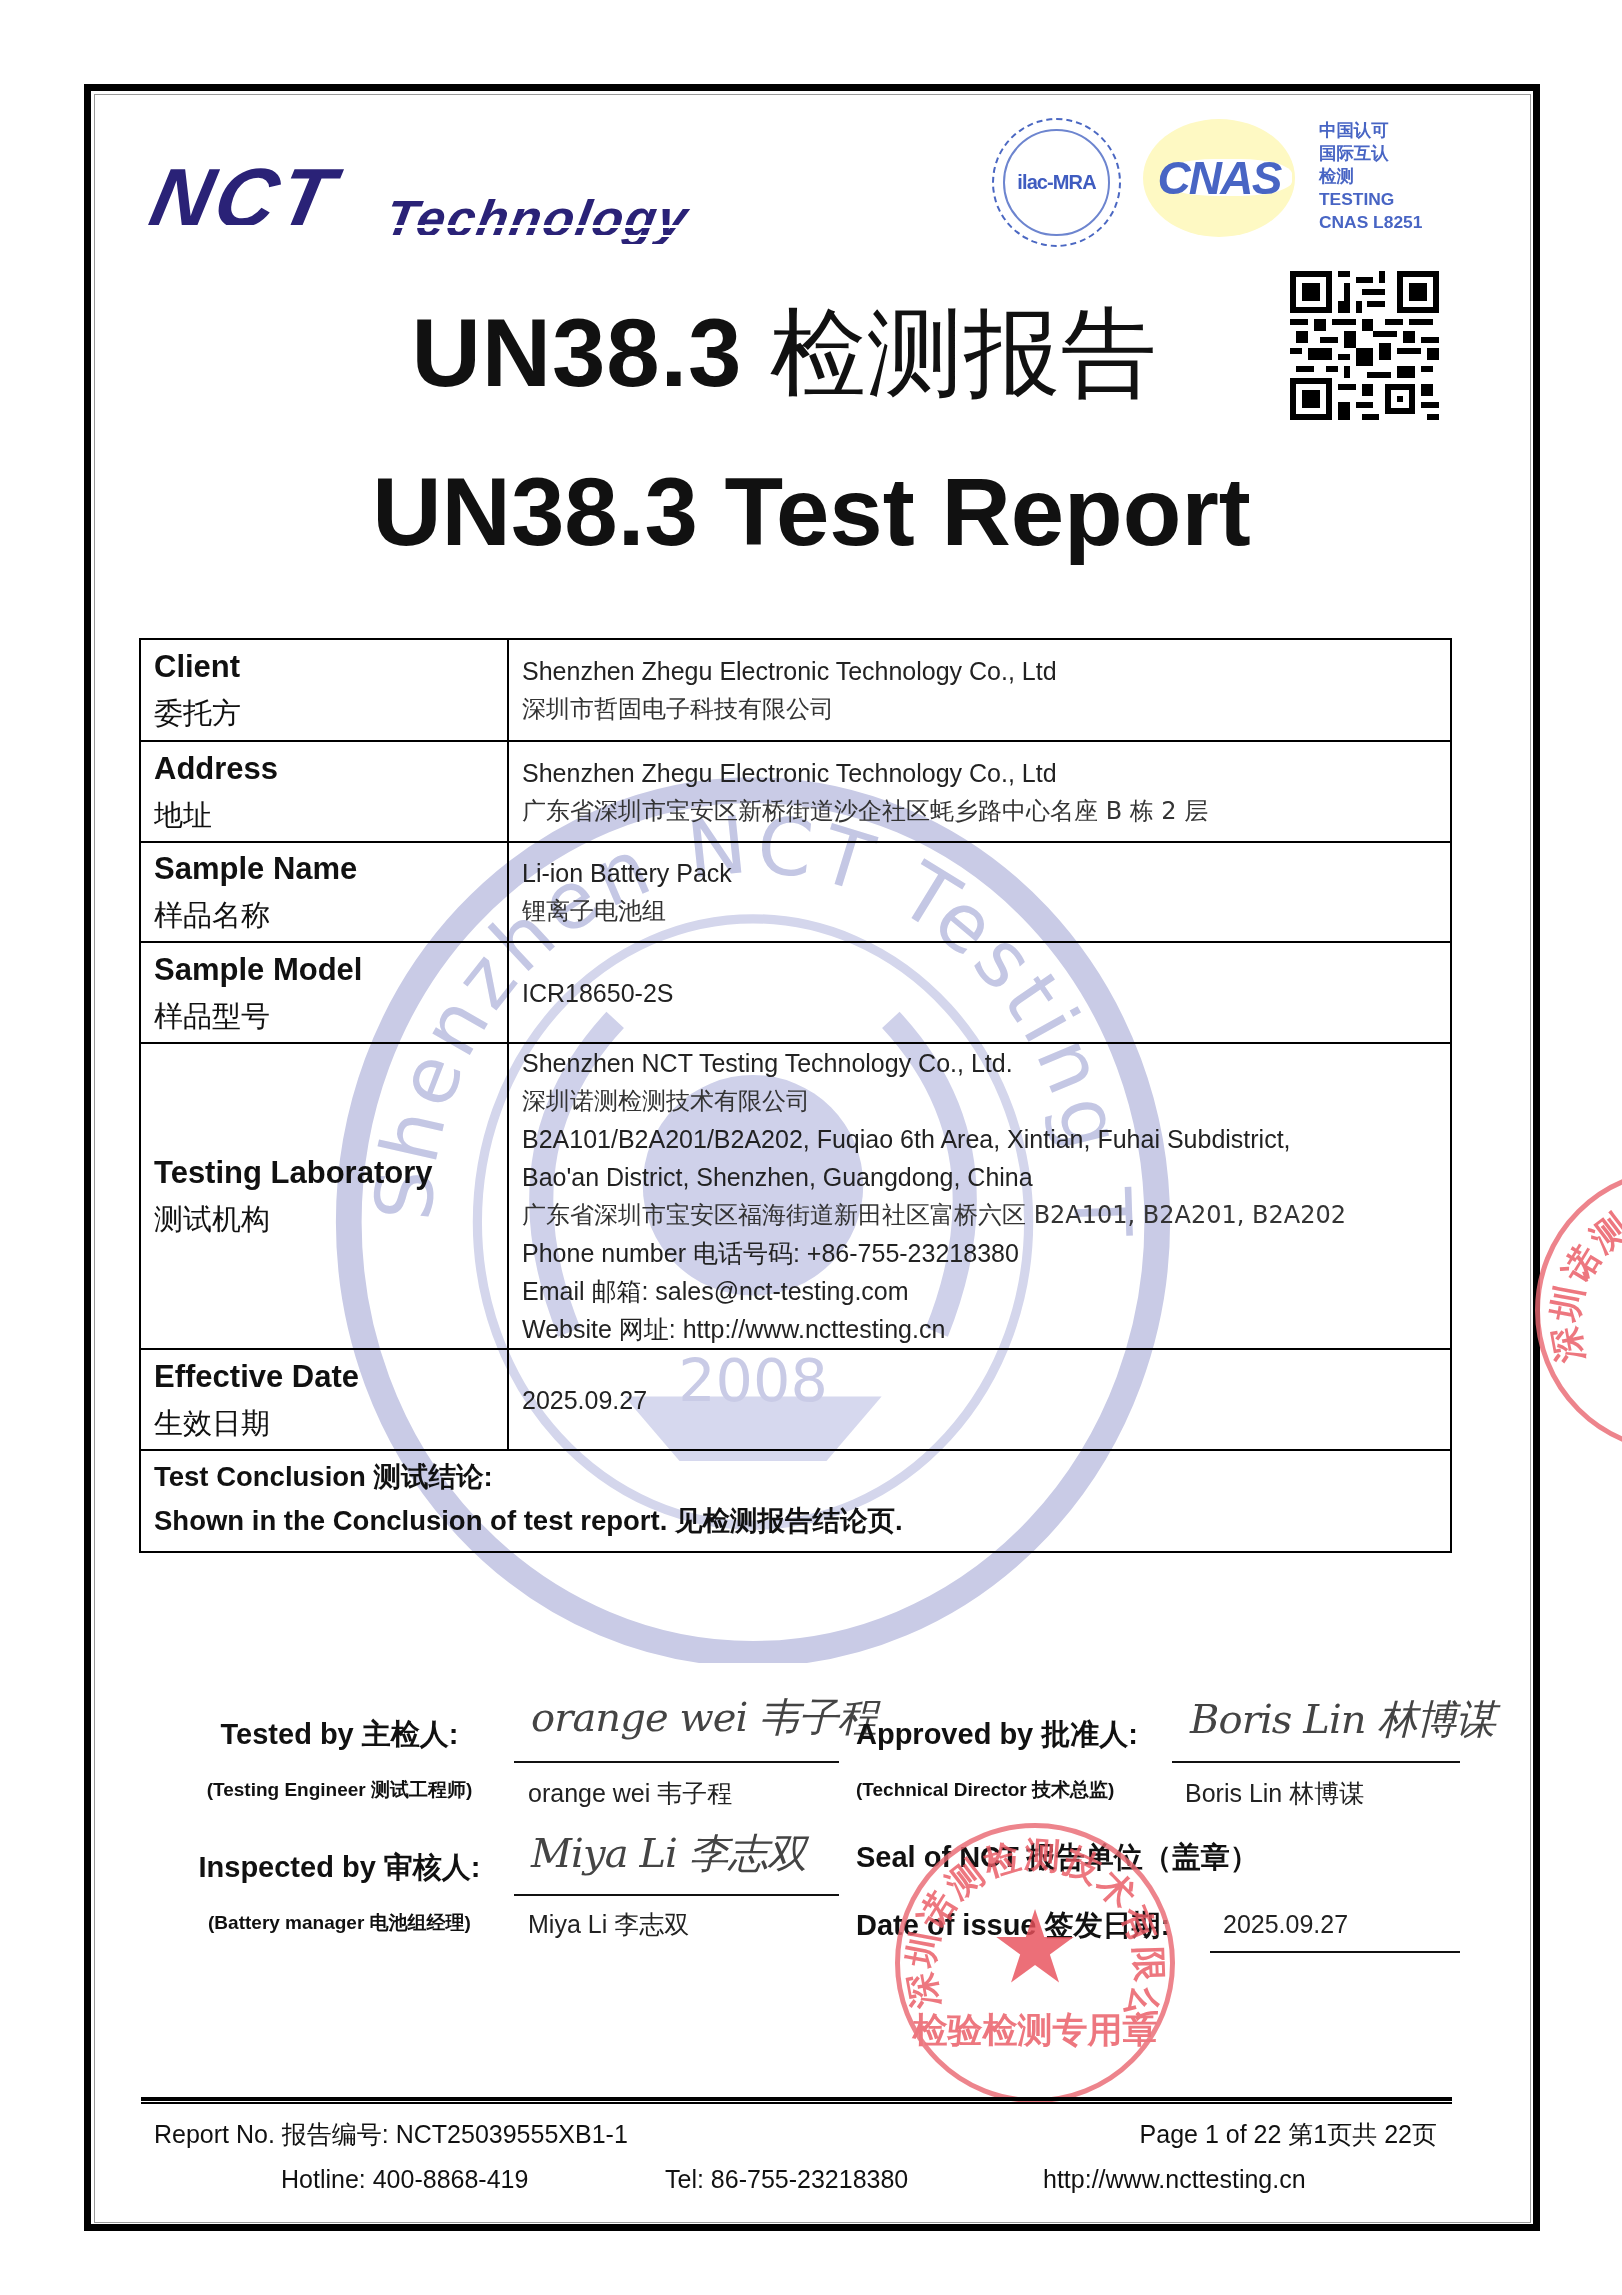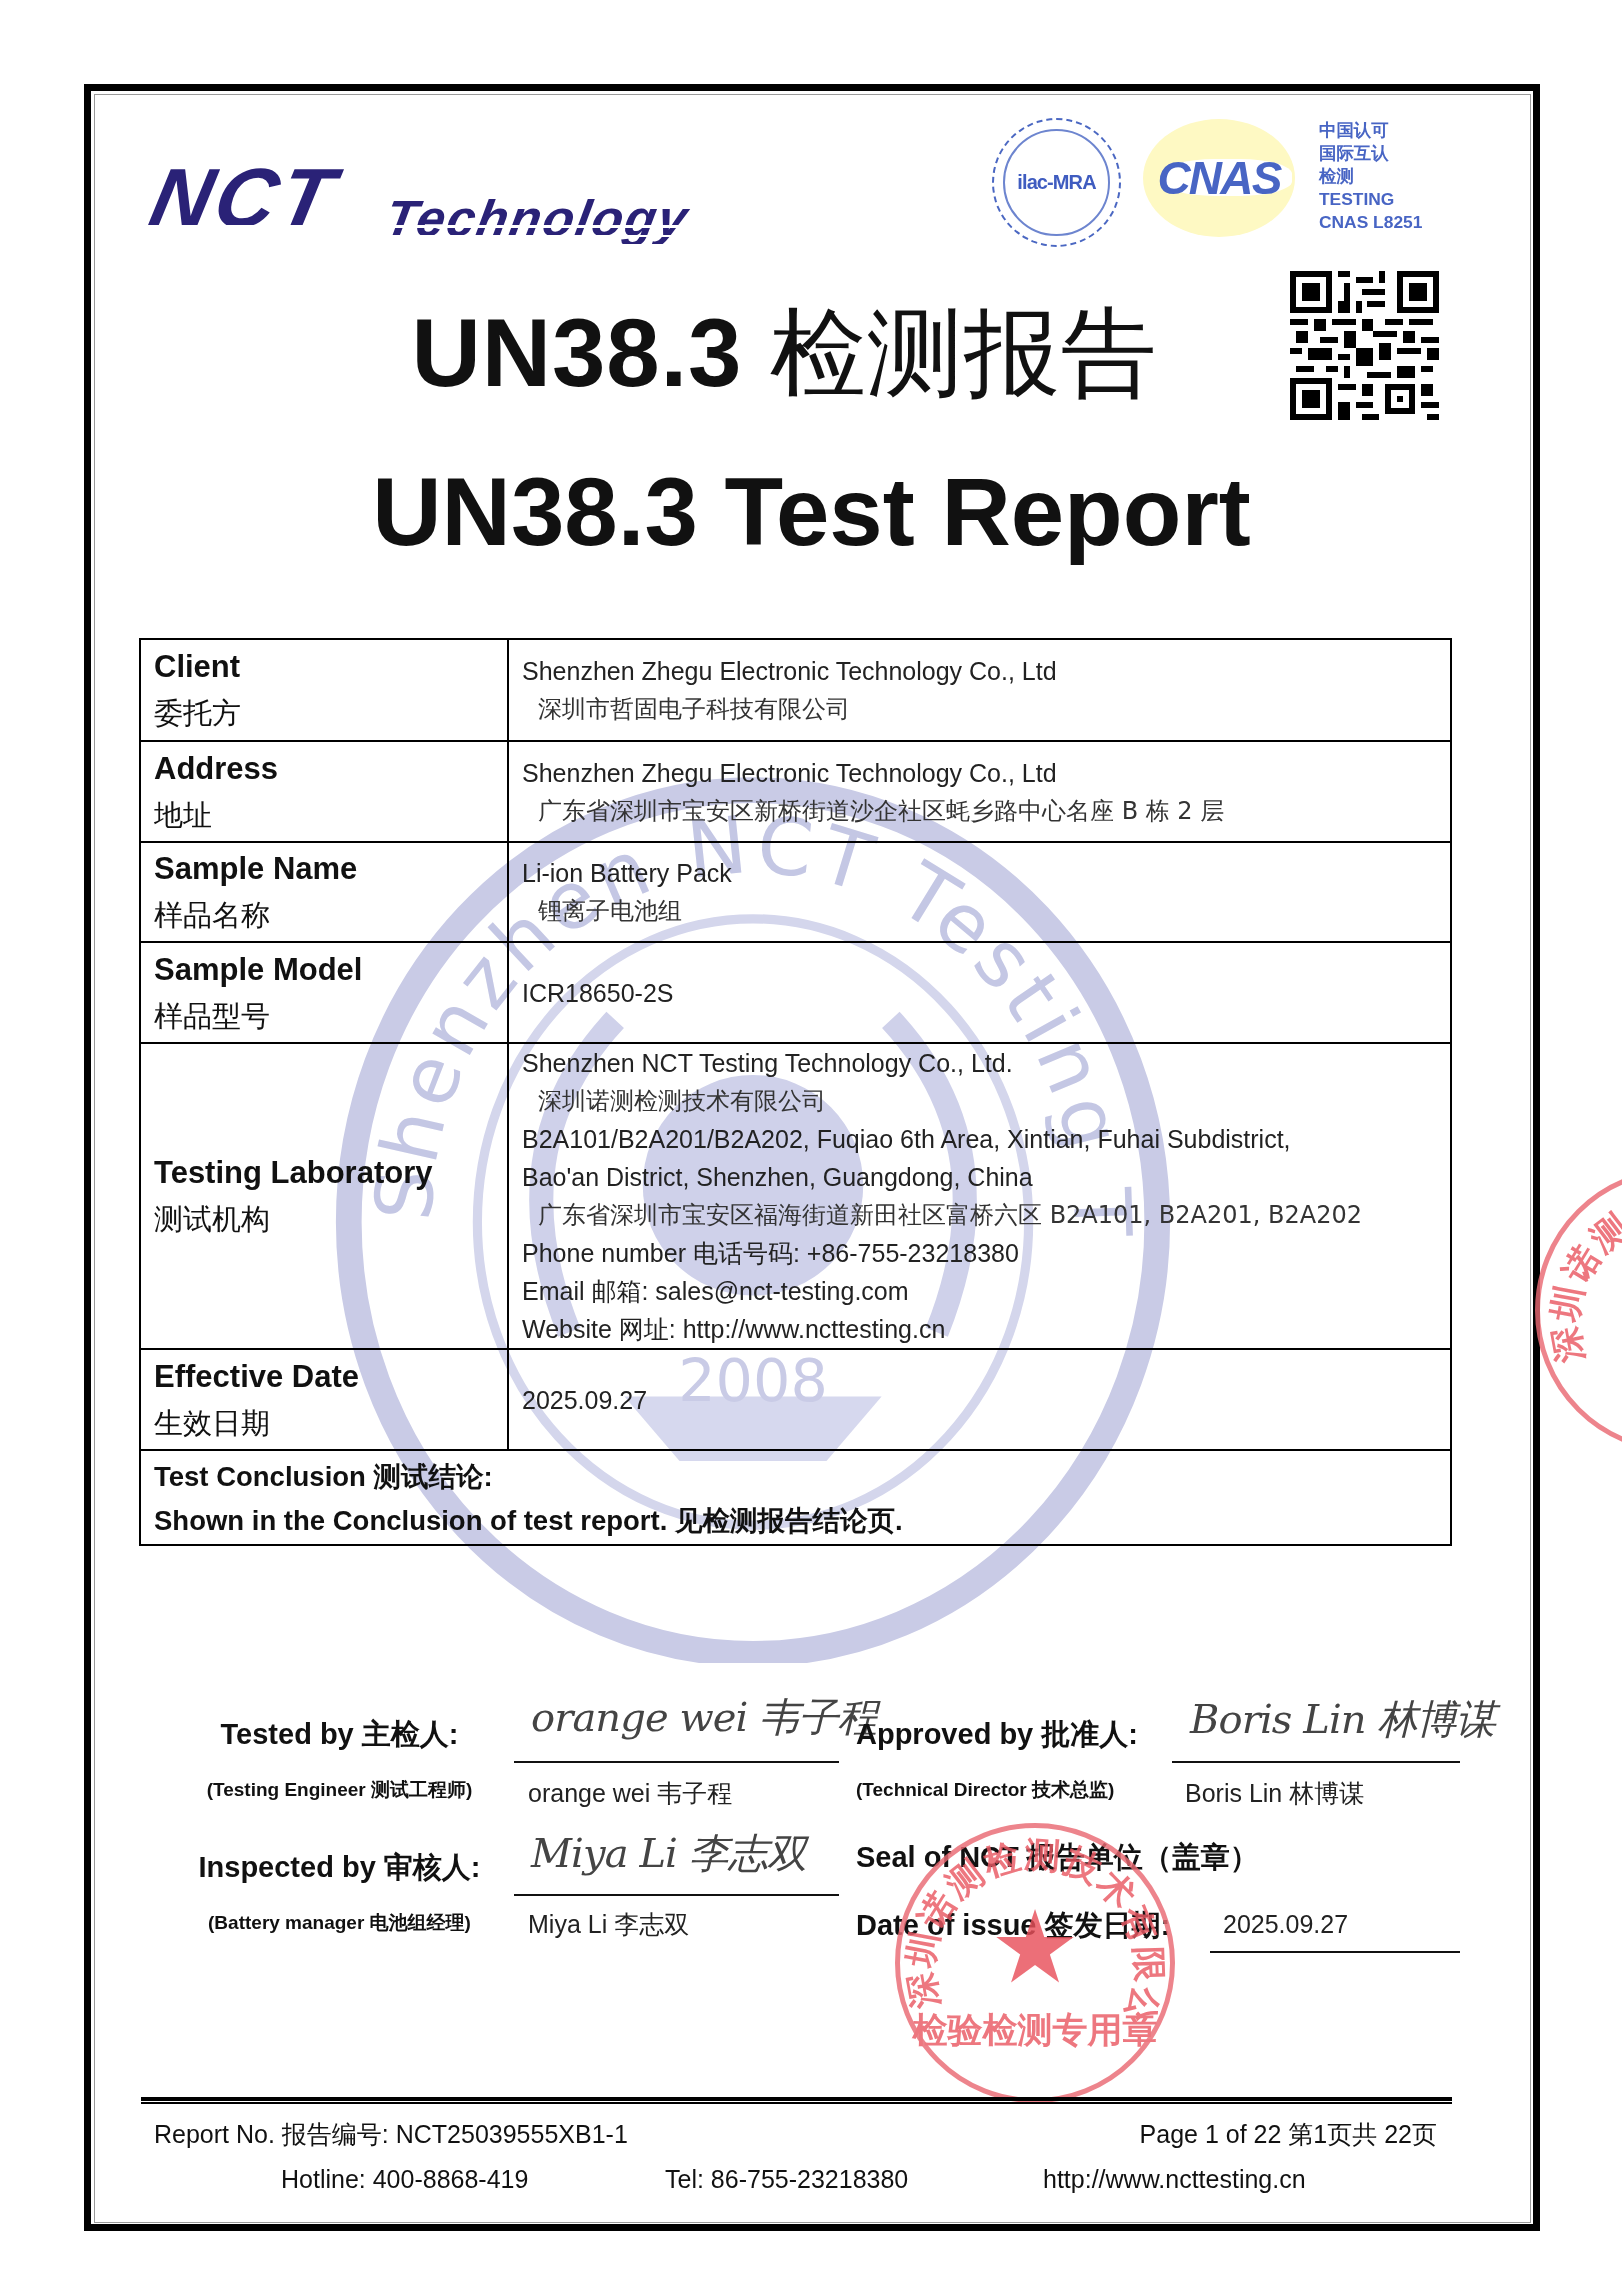--- a/index.html
+++ b/index.html
@@ -39,22 +39,22 @@
 
   
   .wm { left:312px; top:634px; width:882px; height:1029px; pointer-events:none; }
 
   
   .info-table { left:139px; top:638px; width:1313px; border-collapse:collapse; border:2.8px double #000; }
   .info-table td { border:2.8px double #000; vertical-align:middle; padding:0 13px; }
   .info-table td.label { width:340px; font-size:31px; font-weight:bold; line-height:46px; }
   .info-table td.label .cn { font-weight:normal; font-family:"DejaVu Sans", sans-serif; font-size:29px; }
   .info-table td.value { font-size:25px; line-height:38px; color:#222; }
-  .info-table td.value .cn { font-family:"DejaVu Sans", sans-serif; font-size:24px; color:#333;margin-left:16px; }
-  .info-table td.conclusion { font-size:27.5px; font-weight:bold; line-height:44px; padding-top:3.7px; padding-bottom:1px;margin-left:8px; }
+  .info-table td.value .cn { font-family:"DejaVu Sans", sans-serif; font-size:24px; color:#333; }
+  .info-table td.conclusion { font-size:27.5px; font-weight:bold; line-height:44px; padding-top:3.7px; padding-bottom:8px;margin-left:8px; }
 
   
   .sig-label { font-size:29px; font-weight:bold; text-align:center; }
   .sig-sub { font-size:19px; font-weight:bold; text-align:center;margin-top:22px; }
   .sig-line { height:1.8px; background:#111; }
   .sig-name { font-size:25px; color:#222; }
   .sig-script { font-family:"DejaVu Serif", serif; font-style:italic; font-size:40px; color:#444; letter-spacing:-0.9px; }
 
   
   .seal { border:5.5px solid #ea6a73; border-radius:50%; box-sizing:border-box; color:#ea5a64; opacity:0.82; }

